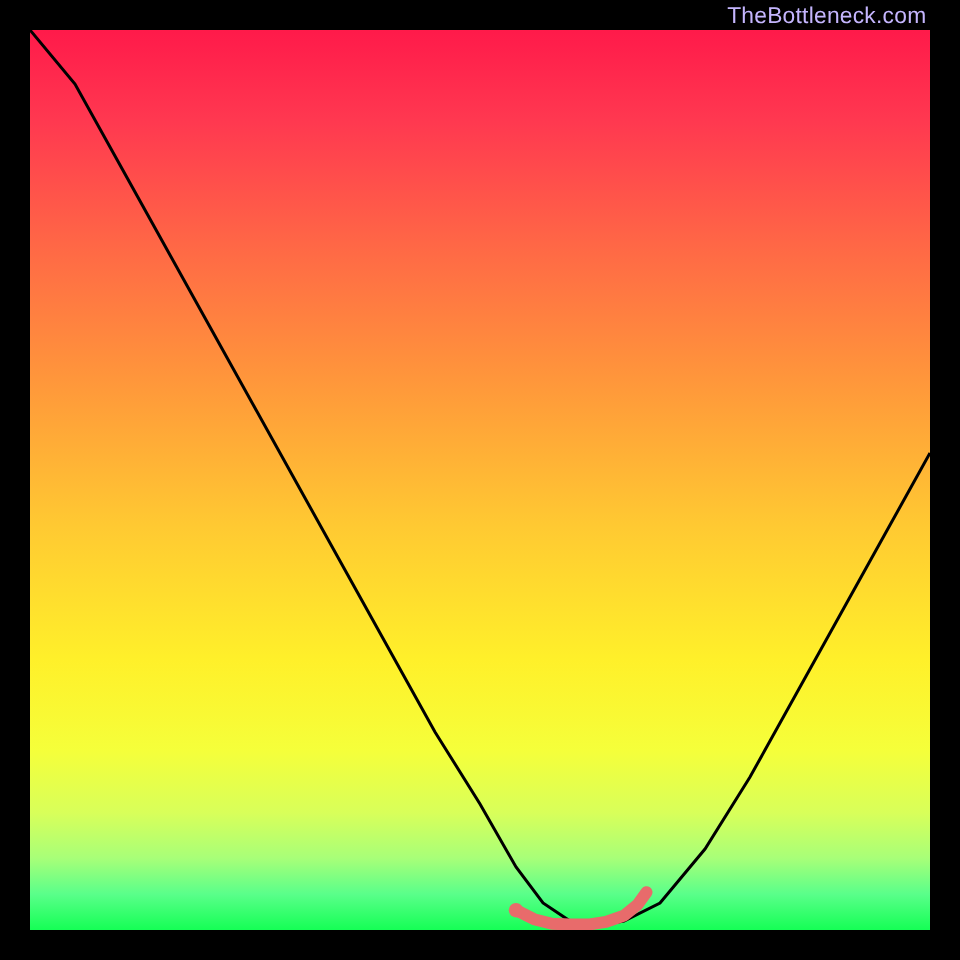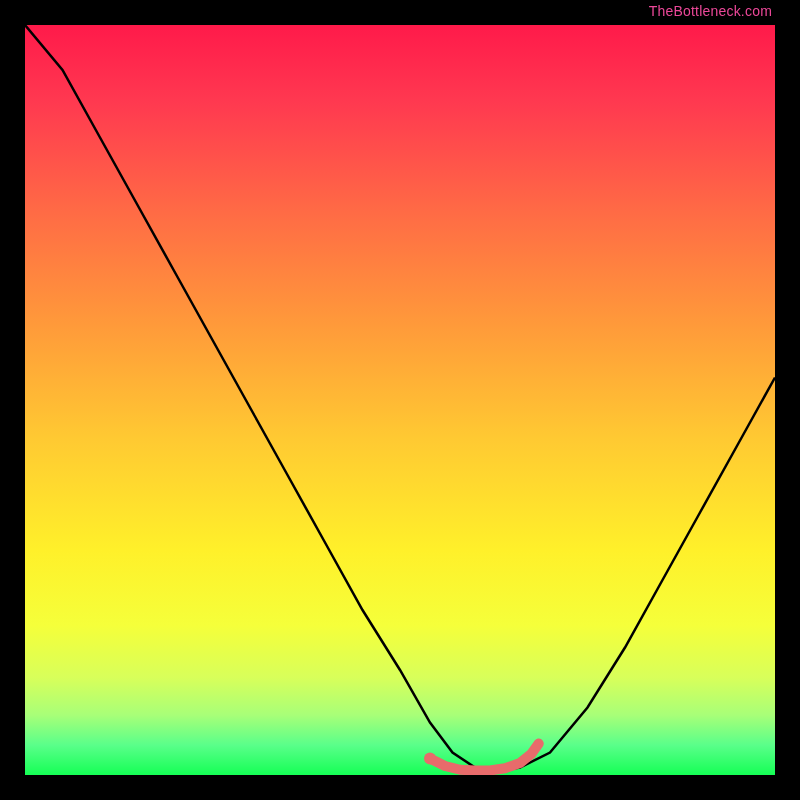--- a/index.html
+++ b/index.html
@@ -28,23 +28,23 @@
       #a8ff78 92%,
       #5aff8a 96%,
       #15ff55 100%
     );
   }
   .watermark {
     position: absolute;
     top: 3px;
     right: 28px;
     font-family: Arial, Helvetica, sans-serif;
-    font-size: 14px;
+    font-size: 19px;
     font-weight: 500;
-    color: #ec4899;
+    color: #c4b5fd;
     letter-spacing: 0.2px;
   }
   .curve-svg {
     position: absolute;
     left: 0;
     top: 0;
     width: 750px;
     height: 750px;
   }
 </style>

